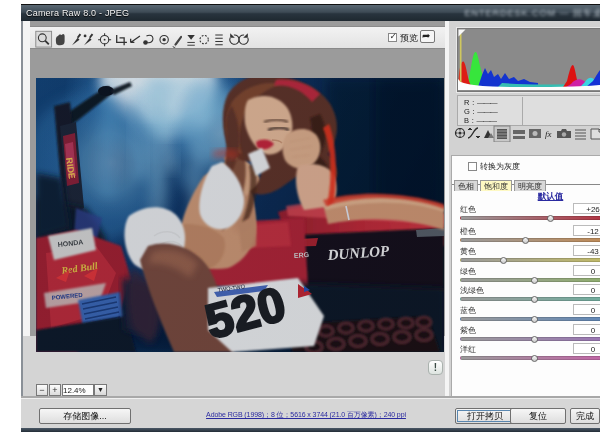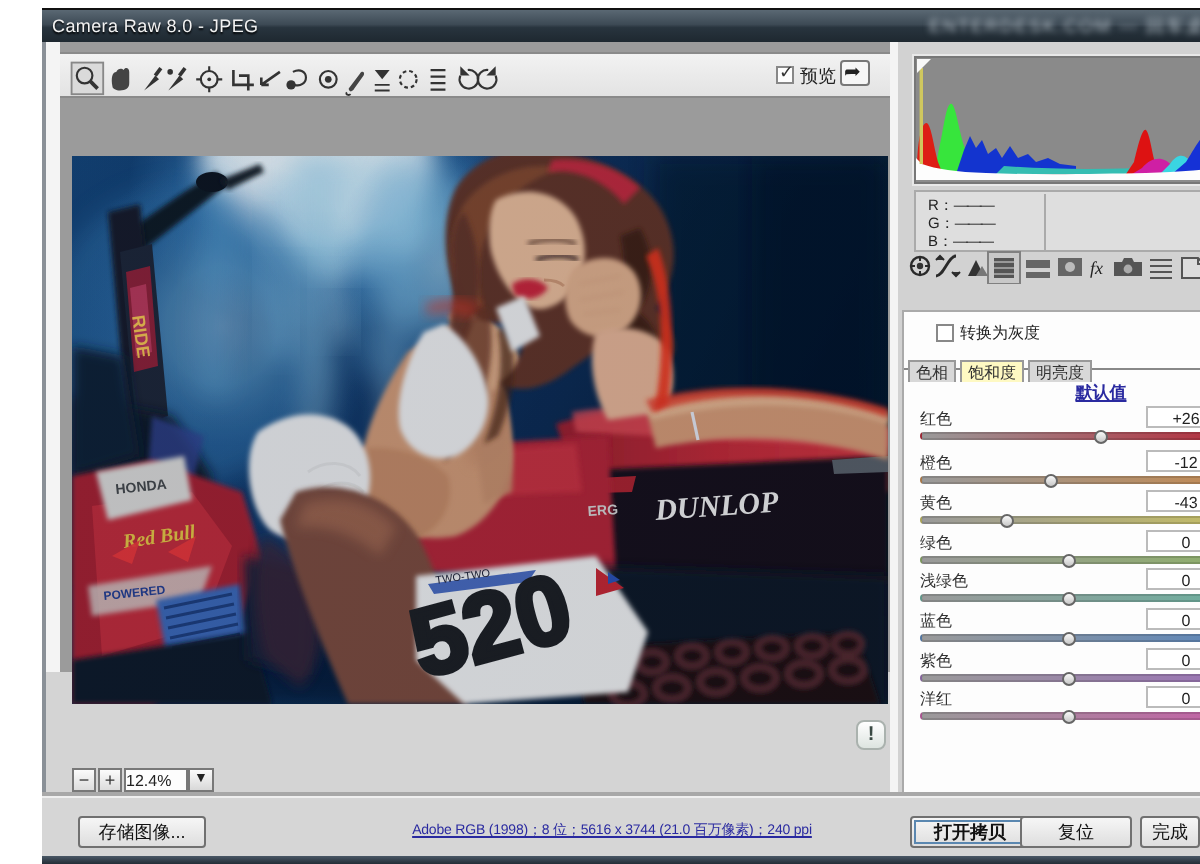--- a/index.html
+++ b/index.html
@@ -27,22 +27,22 @@
 #zoomrow { position:absolute; left:6px; top:361px; width:415px; height:16px; font-size:8px; color:#222; }
 .zbtn { position:absolute; top:2px; width:12px; height:12px; background:linear-gradient(#fbfbfb,#dcdcdc); border:1px solid #787878; text-align:center; line-height:10px; font-size:9px; color:#333; }
 #zval { position:absolute; left:26px; top:2px; width:32px; height:12px; background:#fdfdfd; border:1px solid #787878; line-height:12px; }
 #zdrop { position:absolute; left:58px; top:2px; width:13px; height:12px; background:linear-gradient(#fbfbfb,#d8d8d8); border:1px solid #787878; text-align:center; line-height:10px; font-size:7px; }
 #fname { position:absolute; left:0; top:381px; width:600px; text-align:center; font-size:8px; color:#111; }
 
 #panel { position:absolute; left:424px; top:17px; width:174px; height:377px; background:#d2d2d2; border-left:4px solid #f4f4f4; }
 
 #footer { position:absolute; left:0px; top:394px; width:600px; height:30px; background:#d6d6d6; border-top:1px solid #efefef; box-shadow:0 -2px 0 #a8a8a8; }
 .btn { position:absolute; top:9px; height:16px; background:linear-gradient(#f6f6f6,#dedede); border:1px solid #707070; border-radius:2px; font-size:9px; color:#111; text-align:center; line-height:14px; font-family:"Liberation Sans",sans-serif; }
-#savebtn { left:18px; width:64px; }
-#openbtn { left:434px; width:60px; outline:1px solid #5a87b0; outline-offset:-3px;font-weight:bold;}
+#savebtn { left:18px; width:92px; }
+#openbtn { left:434px; width:60px; outline:1px solid #5a87b0; outline-offset:-3px;}
 #resetbtn { left:489px; width:56px; }
 #donebtn { left:549px; width:30px; }
 #meta { position:absolute; left:135px; top:11px; width:300px; text-align:center; font-size:7px; color:#2a2aa0; text-decoration:underline; letter-spacing:-0.1px; }
 #botband { position:absolute; left:0; top:424px; width:600px; height:8px;
   background:linear-gradient(#4a5866,#141c24 70%,#0a1016); }
 .sideband { position:absolute; top:17px; width:2px; height:407px; background:#8a9097; }
 
 #histo { position:absolute; left:8px; top:7px; width:162px; height:64px; background:#8c8c8c; border:1px solid #777; outline:1px solid #e8e8e8; }
 #rgbinfo { position:absolute; left:8px; top:74px; width:160px; height:31px; background:#dedede; border:1px solid #aaa; font-size:7.5px; color:#222; }
 #rgbl { position:absolute; left:6px; top:2px; line-height:9px; }

